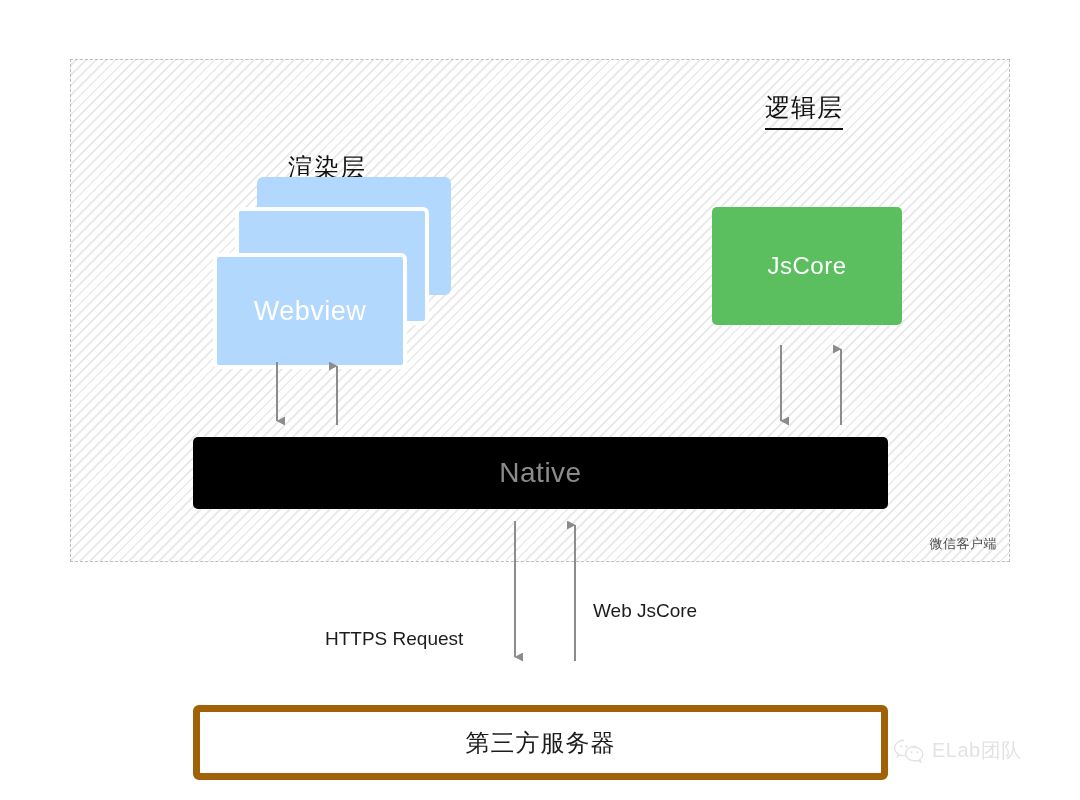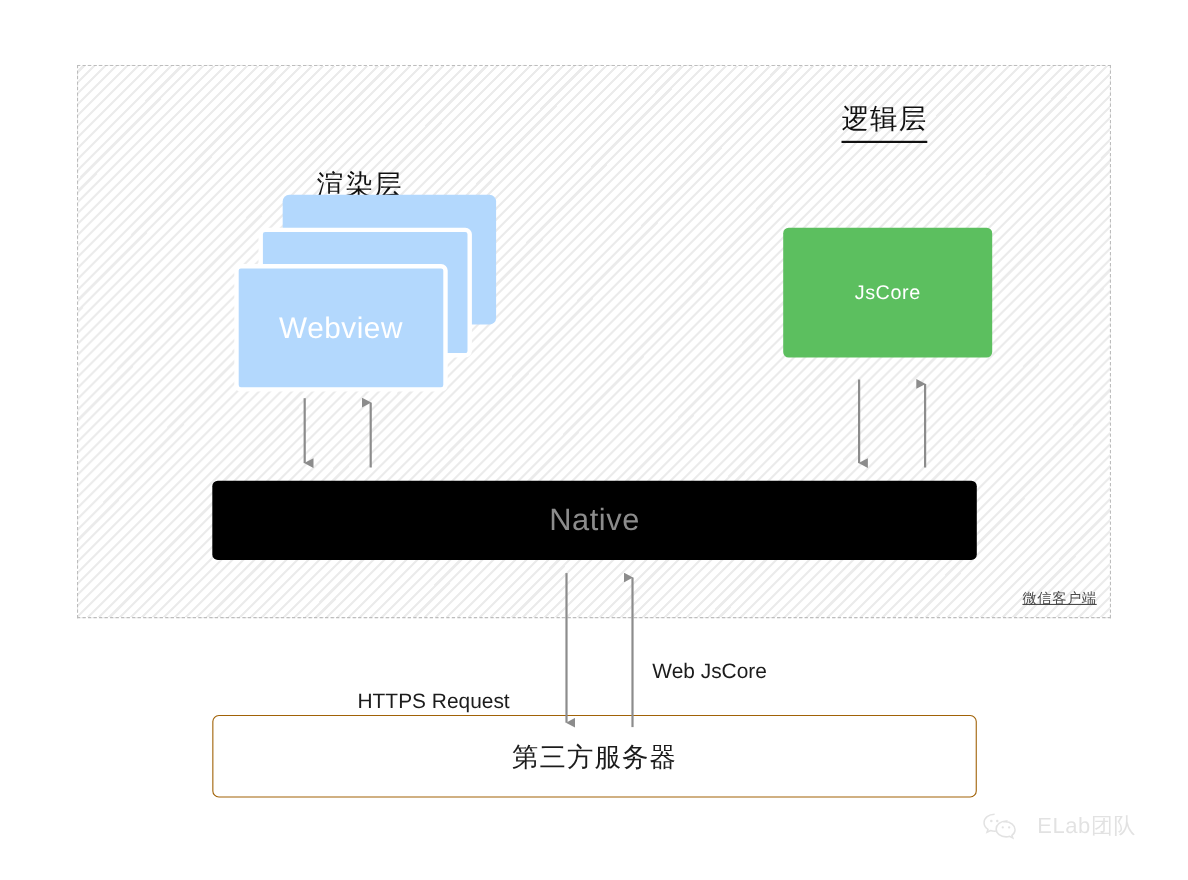--- a/index.html
+++ b/index.html
@@ -39,21 +39,20 @@
   }
 
   .client-tag {
     position: absolute;
     right: 12px;
     bottom: 8px;
     font-size: 13px;
     color: #4a4a4a;
     letter-spacing: 0.5px;
     white-space: nowrap;
-    text-decoration: underline;
   }
 
   
   .layer-title {
     position: absolute;
     font-size: 25px;
     color: #111111;
     letter-spacing: 1px;
     white-space: nowrap;
     padding-bottom: 4px;
@@ -79,21 +78,21 @@
   .wv-card.back {
     left: 44px;  top: 0px;
     width: 194px; height: 118px;
   }
   .wv-card.mid {
     left: 22px;  top: 30px;
     width: 194px; height: 118px;
     border: 4px solid #ffffff;
   }
   .wv-card.front {
-    left: 0px;   top: 63px;
+    left: 0px;   top: 76px;
     width: 194px; height: 116px;
     border: 4px solid #ffffff;
     display: flex;
     align-items: center;
     justify-content: center;
   }
   .wv-label {
     font-size: 27px;
     color: #ffffff;
     letter-spacing: 0.5px;
@@ -106,21 +105,21 @@
     top: 207px;
     width: 190px;
     height: 118px;
     background: #5cbf5f;
     border-radius: 5px;
     display: flex;
     align-items: center;
     justify-content: center;
   }
   .jscore-label {
-    font-size: 18px;
+    font-size: 24px;
     color: #ffffff;
     letter-spacing: 0.5px;
   }
 
   
   .native-bar {
     position: absolute;
     left: 193px;
     top: 437px;
     width: 695px;
@@ -134,25 +133,25 @@
   .native-label {
     font-size: 28px;
     color: #8c8c8c;
     letter-spacing: 0.5px;
   }
 
   
   .server-box {
     position: absolute;
     left: 193px;
-    top: 650px;
+    top: 705px;
     width: 695px;
     height: 75px;
     background: #ffffff;
-    border: 1px solid #a16207;
+    border: 7px solid #a16207;
     border-radius: 6px;
     box-sizing: border-box;
     display: flex;
     align-items: center;
     justify-content: center;
   }
   .server-label {
     font-size: 24px;
     color: #1c1c1c;
     letter-spacing: 1px;
@@ -176,21 +175,21 @@
   .conn-label.https { left: 325px; top: 600px; margin-top: 28px; }
   .conn-label.ws    { left: 593px; top: 600px; }
 
   
   .watermark {
     position: absolute;
     left: 893px;
     top: 737px;
     display: flex;
     align-items: center;
-    gap: 18px;
+    gap: 7px;
     opacity: 0.28;
   }
   .watermark-text {
     font-size: 20px;
     color: #9a9a9a;
     letter-spacing: 0.5px;
     white-space: nowrap;
   }
 </style>
 </head>

